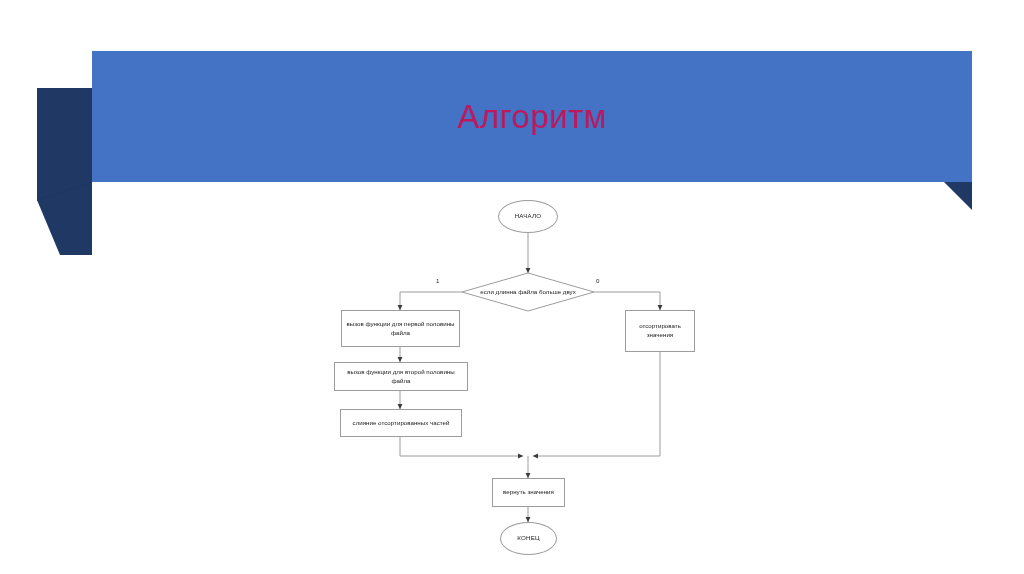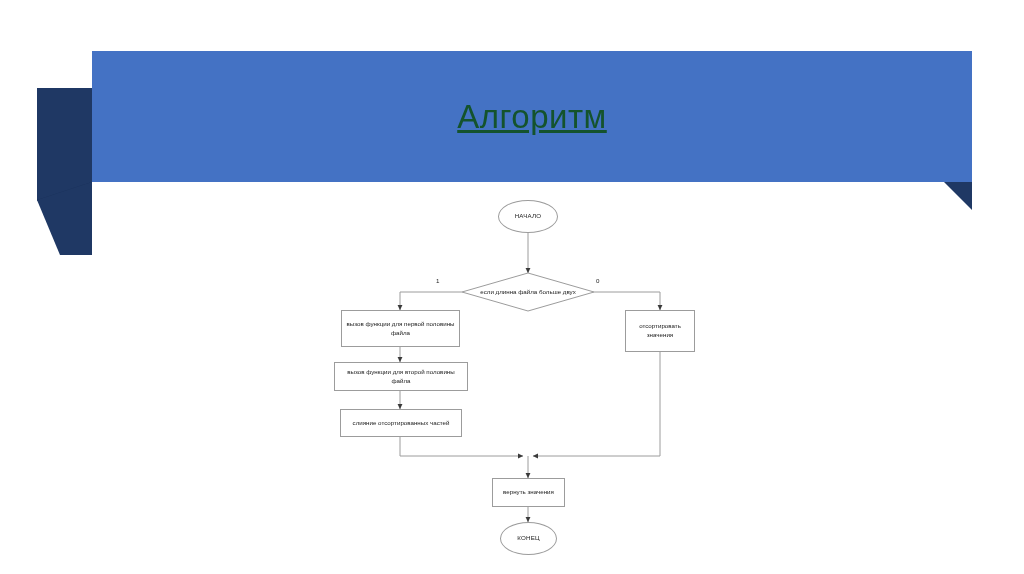--- a/index.html
+++ b/index.html
@@ -24,26 +24,25 @@
   }
   #title-text {
     position: absolute;
     left: 92px;
     top: 51px;
     width: 880px;
     height: 131px;
     display: flex;
     align-items: center;
     justify-content: center;
-    color: #14532d;
+    color: #be185d;
     font-size: 33px;
     font-weight: 400;
     letter-spacing: 0.5px;
     white-space: nowrap;
-    text-decoration: underline;
   }
 
   
   #flow-layer {
     position: absolute;
     left: 0; top: 0;
     width: 1024px;
     height: 574px;
   }
   .node {

